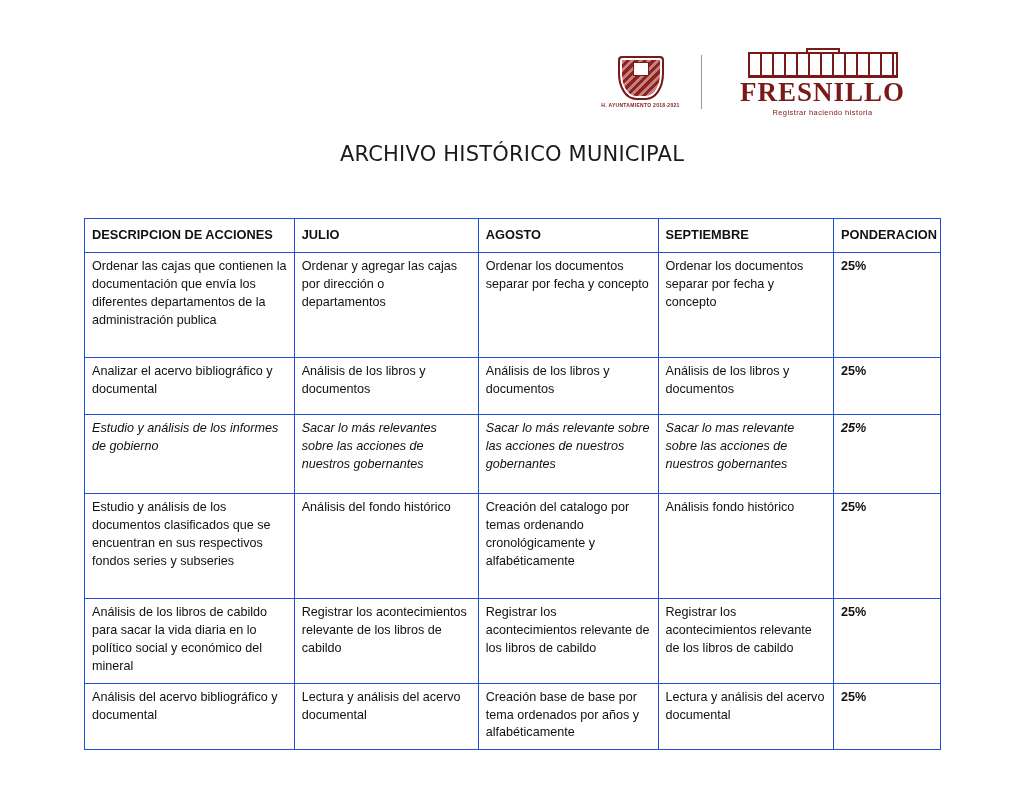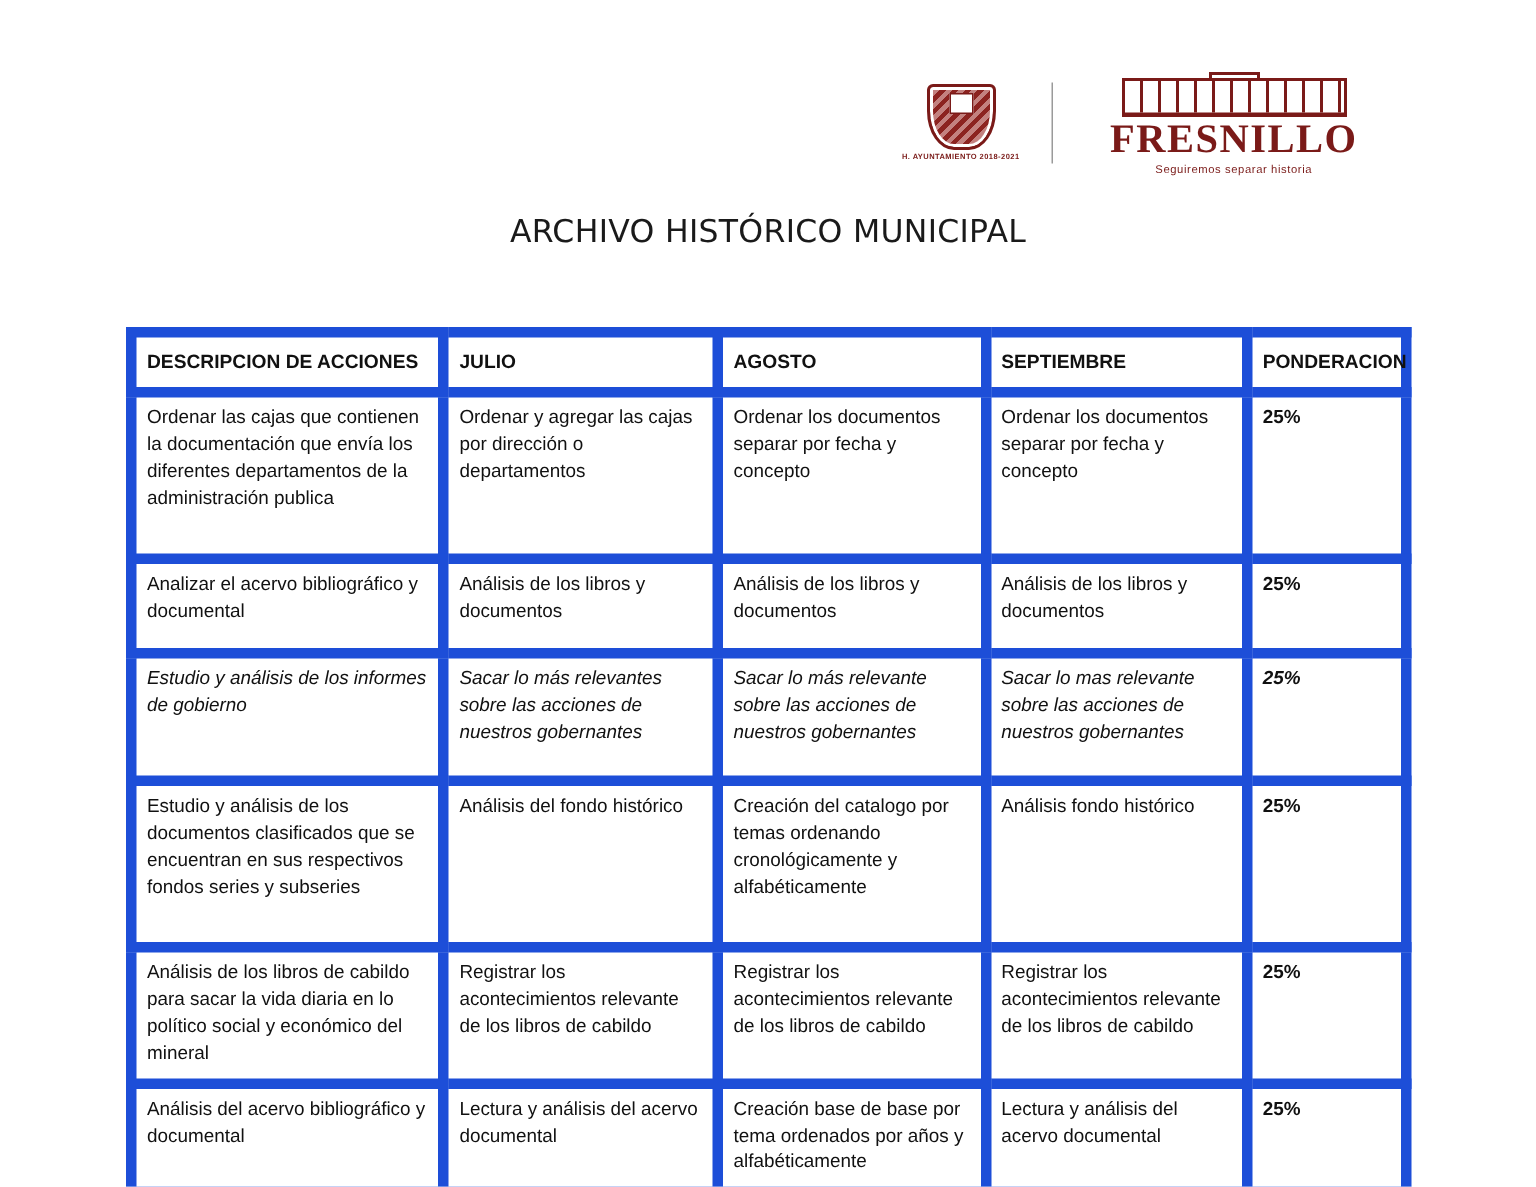--- a/index.html
+++ b/index.html
@@ -166,21 +166,21 @@
     left: 84px;
     width: 857px;
   }
   table.poa {
     border-collapse: collapse;
     width: 100%;
     table-layout: fixed;
   }
   table.poa th,
   table.poa td {
-    border: 7px solid #1d4ed8;
+    border: 1px solid #1d4ed8;
     vertical-align: top;
     padding: 5px 7px 7px 7px;
     font-size: 12.6px;
     line-height: 1.42;
   }
   table.poa th {
     text-align: left;
     font-weight: bold;
     font-size: 12.8px;
     padding-top: 7px;
@@ -222,21 +222,21 @@
       </div>
 
       <div class="divider-vert"></div>
 
       <div class="fresnillo-logo">
         <div class="building">
           <div class="tower"></div>
           <div class="roofline"></div>
         </div>
         <div class="wordmark">FRESNILLO</div>
-        <div class="tagline">Seguiremos separar historia</div>
+        <div class="tagline">Registrar haciendo historia</div>
       </div>
 
     </div>
   </div>
 
   <div class="doc-title">ARCHIVO HISTÓRICO MUNICIPAL</div>
 
 
   <div class="table-wrap">
     <table class="poa">

